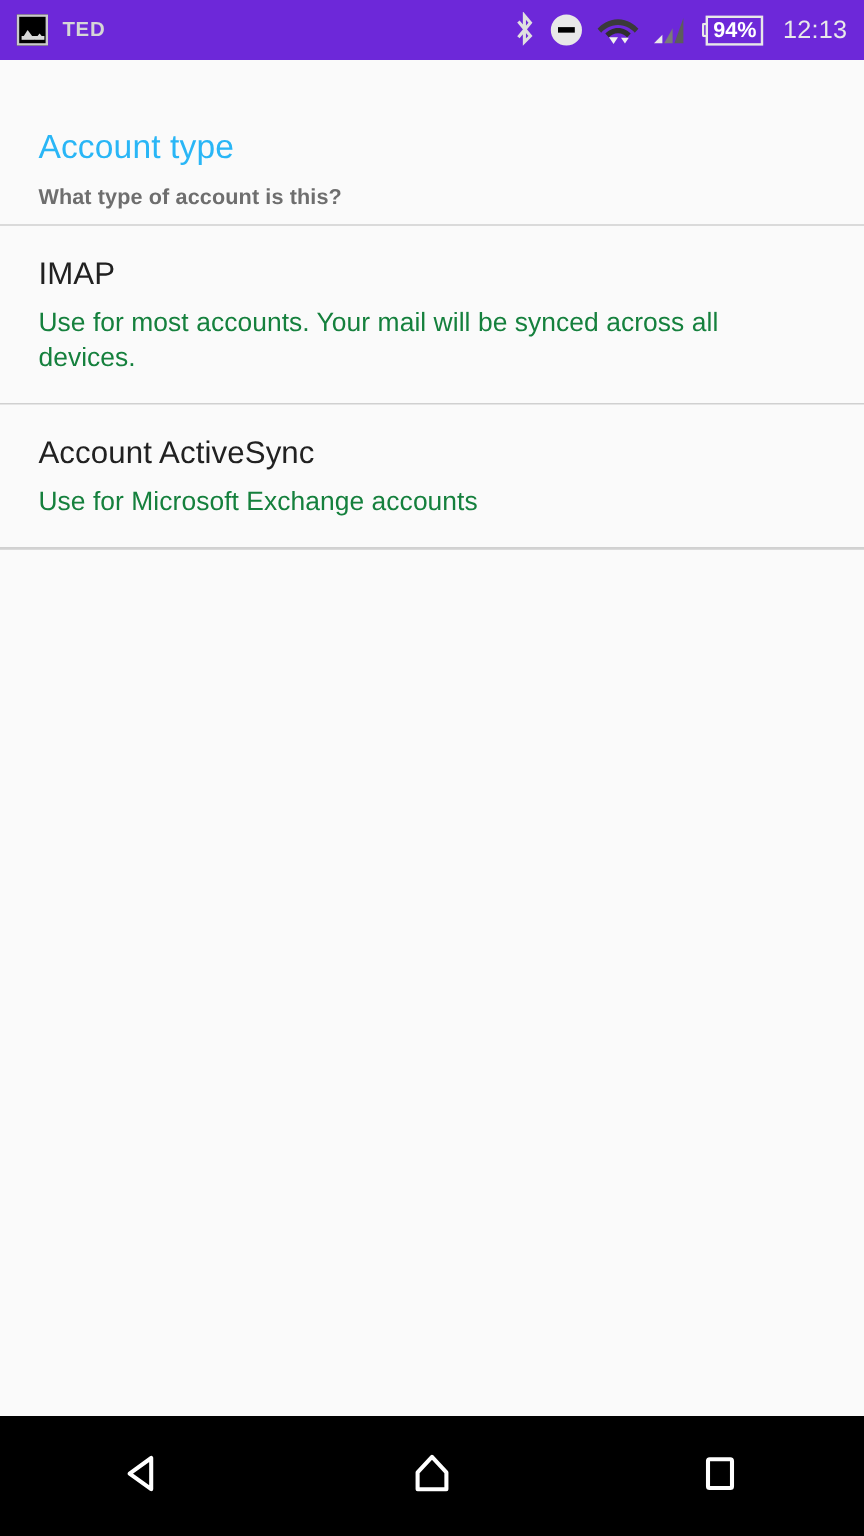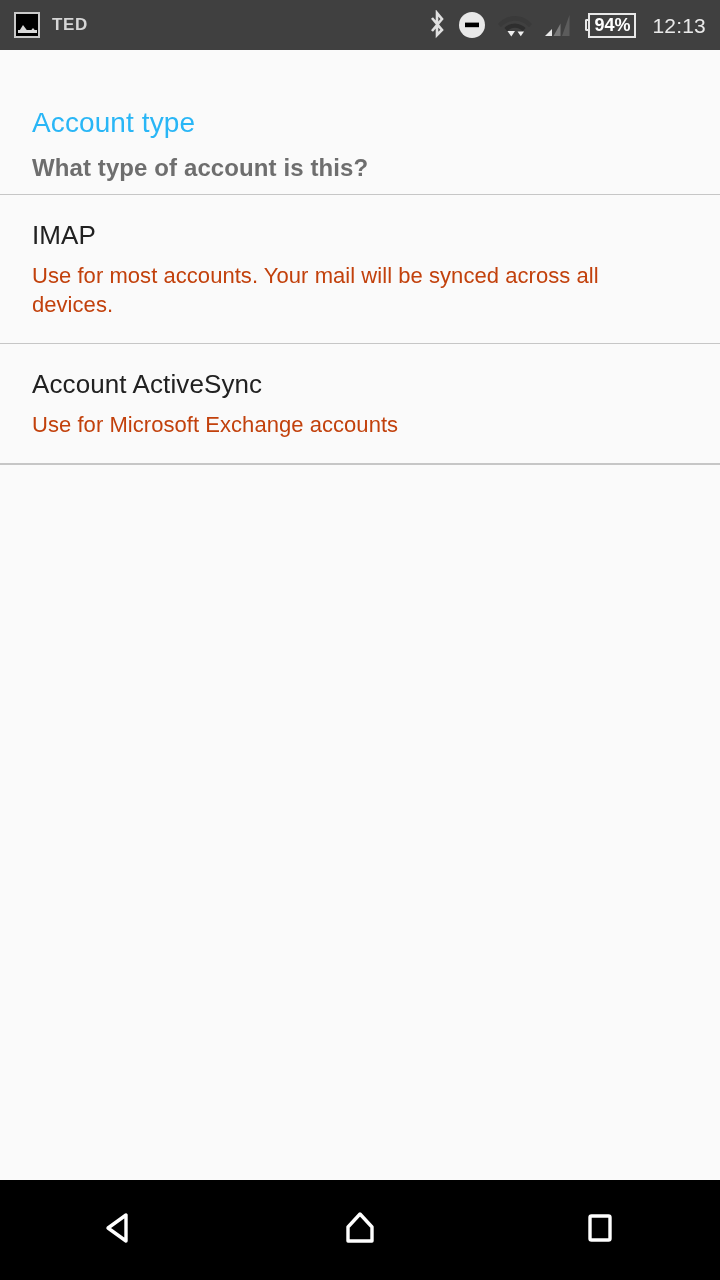--- a/index.html
+++ b/index.html
@@ -7,21 +7,21 @@
     width:720px; height:1280px;
     background:#fafafa;
     font-family:"Liberation Sans", sans-serif;
     overflow:hidden;
   }
 
   
   .statusbar {
     position:absolute; top:0; left:0;
     width:720px; height:50px;
-    background:#404040;
+    background:#6d28d9;
     display:flex; align-items:center;
   }
   .sb-left { display:flex; align-items:center; padding-left:14px; gap:12px; }
   .sb-photo-icon {
     width:26px; height:26px;
     border:2px solid #c9c9c9;
     position:relative; overflow:hidden;
     background:#000;
   }
   .sb-photo-icon .hill1 {
@@ -76,36 +76,36 @@
   
   .content { position:absolute; top:50px; left:0; width:720px; height:1180px; background:#fafafa; }
   .header { padding:58px 32px 0 32px; }
   .page-title {
     font-size:28px; font-weight:400;
     color:#29b6f6; line-height:1.05;
     letter-spacing:0.1px;
   }
   .page-subtitle {
     margin-top:17px;
-    font-size:24px; font-weight:bold;
+    font-size:18px; font-weight:bold;
     color:#6e6e6e; letter-spacing:0.1px;
   }
 
   
   .list { margin-top:12px; }
   .divider { height:1px; background:#c6c6c6; width:100%; }
   .list-item { padding:26px 32px 24px 32px; }
   .item-title {
     font-size:26px; color:#212121;
     font-weight:400; line-height:1.15;
     letter-spacing:0.1px;
   }
   .item-desc {
     margin-top:10px;
-    font-size:22px; color:#c2410c;
+    font-size:22px; color:#15803d;
     font-weight:400; line-height:1.32;
     letter-spacing:0.05px;
     max-width:640px;
   }
 
   
   .navbar {
     position:absolute; bottom:0; left:0;
     width:720px; height:100px;
     background:#000;

